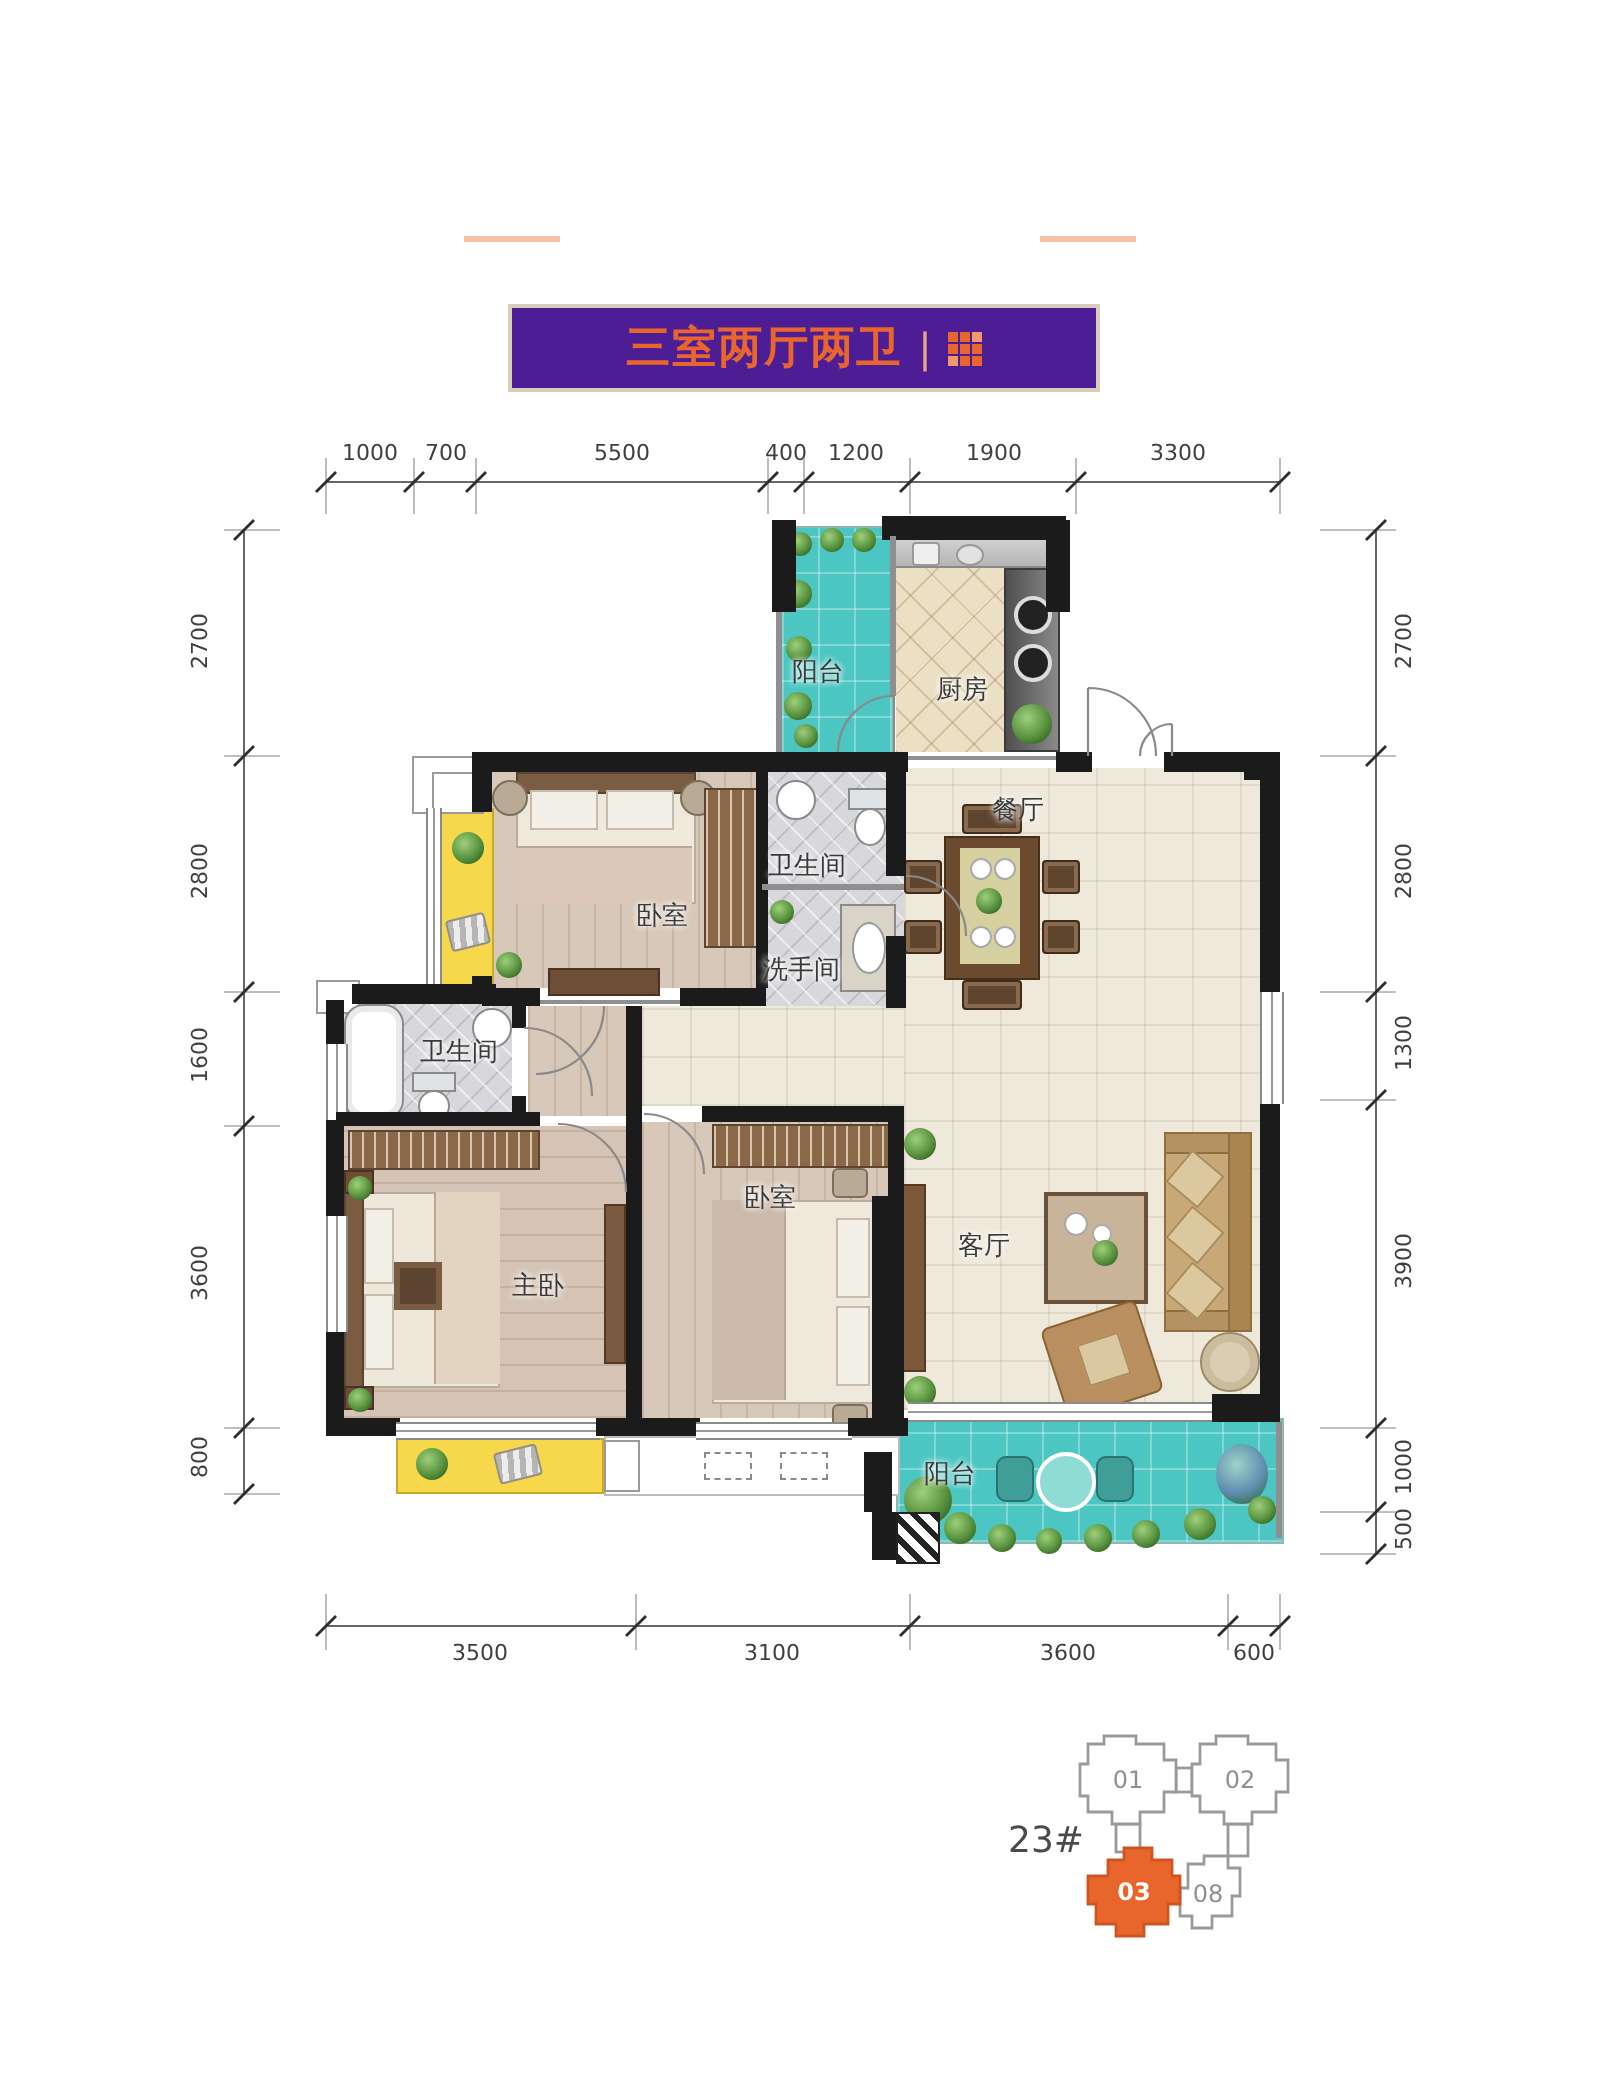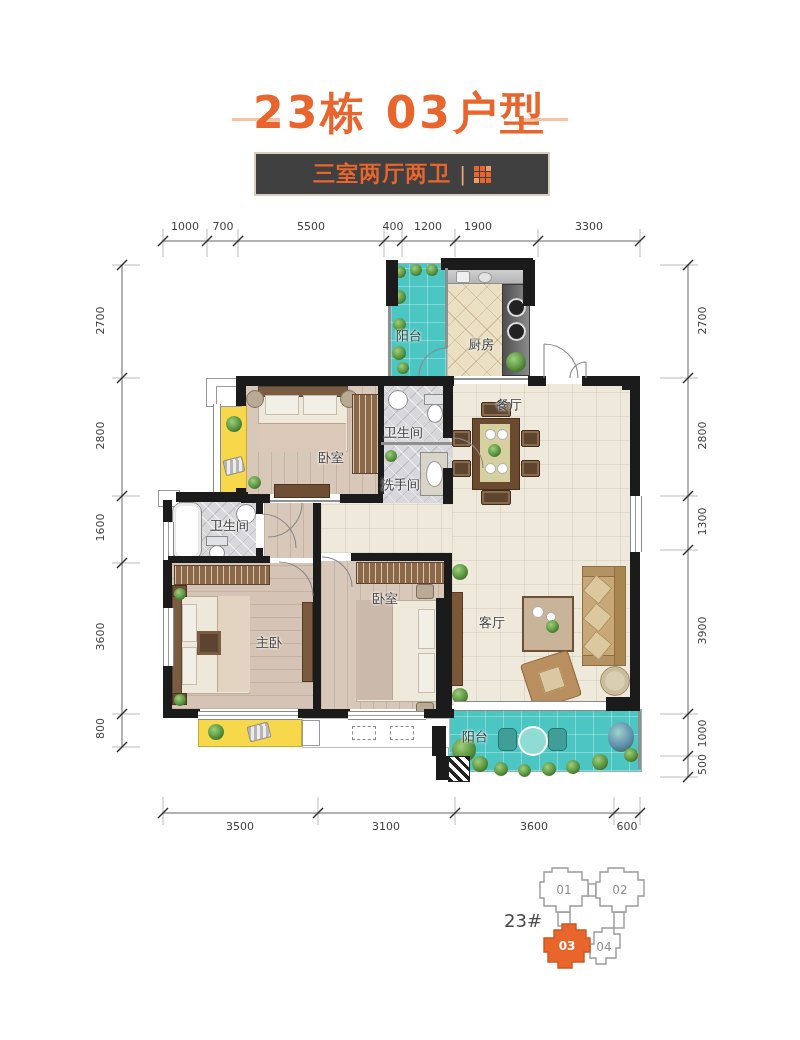--- a/index.html
+++ b/index.html
@@ -1,20 +1,20 @@
 <!DOCTYPE html>
 <html><head>
 <meta charset="utf-8">
 <style>
   html,body{margin:0;padding:0;background:#fff;font-family:"DejaVu Sans","Liberation Sans",sans-serif;}
   .page{position:relative;width:800px;height:1040px;background:#ffffff;overflow:hidden;}
   
   .title{position:absolute;left:0;right:0;top:84px;text-align:center;font-size:44px;font-weight:bold;color:#e8652e;letter-spacing:3px;}
   .tline{position:absolute;top:118px;width:48px;height:3px;background:#f2c3a4;}
-  .specbox{position:absolute;left:254px;top:152px;width:292px;height:40px;border:2px solid #d9cdbc;background:#404040;display:flex;align-items:center;justify-content:center;gap:8px;}
+  .specbox{position:absolute;left:254px;top:152px;width:292px;height:40px;border:2px solid #d9cdbc;background:#4c1d95;display:flex;align-items:center;justify-content:center;gap:8px;}
   .spec{font-size:22px;color:#e8652e;font-weight:bold;letter-spacing:1px;}
   .divider{font-size:20px;color:#eaa87e;font-weight:normal;}
   .gicon{width:17px;height:17px;position:relative;}
   .gicon i{position:absolute;left:0;top:0;width:5px;height:5px;background:#e8652e;box-shadow:6px 0 #e8652e,12px 0 #f09a6a,0 6px #e8652e,6px 6px #e8652e,12px 6px #e8652e,0 12px #f09a6a,6px 12px #e8652e,12px 12px #e8652e;}
   .area{font-size:26px;color:#e8652e;font-weight:bold;}
   
   .dimlabel{position:absolute;width:44px;font-size:11px;color:#3f3f3f;text-align:center;}
   .dimlabel.v{transform:rotate(-90deg);}
   
   .wall{position:absolute;background:#1b1b1b;z-index:4;}
@@ -43,35 +43,34 @@
   .unitlabel{position:absolute;width:28px;text-align:center;font-size:12px;color:#8f8f8f;z-index:6;}
   .keylabel{position:absolute;font-size:18px;color:#4a4a4a;z-index:6;}
 </style>
 </head>
 <body>
 
 <div class="page">
 
   <div class="tline" style="left:232px;"></div>
   <div class="tline" style="left:520px;"></div>
-  <div class="title">23栋 03户型</div>
   <div class="specbox">
     <span class="spec">三室两厅两卫</span>
     <span class="divider">|</span>
     <span class="gicon">
         <i></i>
       </span>
   </div>
 
   <span class="dimlabel" style="left:163px;top:220px">1000</span>
   <span class="dimlabel" style="left:201px;top:220px">700</span>
   <span class="dimlabel" style="left:289px;top:220px">5500</span>
   <span class="dimlabel" style="left:371px;top:220px">400</span>
   <span class="dimlabel" style="left:406px;top:220px">1200</span>
-  <span class="dimlabel" style="left:456px;top:220px">1900</span>
+  <span class="dimlabel" style="left:475px;top:220px">1900</span>
   <span class="dimlabel" style="left:567px;top:220px">3300</span>
 
   <span class="dimlabel" style="left:218px;top:820px">3500</span>
   <span class="dimlabel" style="left:364px;top:820px">3100</span>
   <span class="dimlabel" style="left:512px;top:820px">3600</span>
   <span class="dimlabel" style="left:605px;top:820px">600</span>
 
   <span class="dimlabel v" style="left:78px;top:314px">2700</span>
   <span class="dimlabel v" style="left:78px;top:429px">2800</span>
   <span class="dimlabel v" style="left:78px;top:521px">1600</span>
@@ -376,16 +375,16 @@
       <rect x="116" y="56" width="10" height="16"></rect>
       <path d="M46,16 L54,16 L54,12 L70,12 L70,16 L84,16 L84,24 L90,24 L90,40 L84,40 L84,50 L72,50 L72,56 L58,56 L58,50 L46,50 L46,42 L42,42 L42,26 L46,26 Z"></path>
       <path d="M102,16 L110,16 L110,12 L126,12 L126,16 L140,16 L140,24 L146,24 L146,40 L140,40 L140,50 L128,50 L128,56 L114,56 L114,50 L102,50 L102,42 L98,42 L98,26 L102,26 Z"></path>
       <path d="M96,76 L104,76 L104,72 L116,72 L116,78 L122,78 L122,92 L118,92 L118,102 L108,102 L108,108 L98,108 L98,102 L92,102 L92,88 L96,88 Z"></path>
     </g>
     <path d="M56,74 L64,74 L64,68 L78,68 L78,74 L88,74 L88,82 L92,82 L92,96 L86,96 L86,106 L74,106 L74,112 L60,112 L60,106 L50,106 L50,96 L46,96 L46,82 L56,82 Z" fill="#e8662c" stroke="#cf5520" stroke-width="1.4"></path>
   </svg>
   <span class="unitlabel" style="left:550px;top:883px">01</span>
   <span class="unitlabel" style="left:606px;top:883px">02</span>
   <span class="unitlabel" style="left:553px;top:939px;color:#fff;font-weight:bold">03</span>
-  <span class="unitlabel" style="left:590px;top:940px">04</span>
+  <span class="unitlabel" style="left:590px;top:940px">08</span>
   <span class="keylabel" style="left:504px;top:910px">23#</span>
 
 </div>
 
 </body></html>

